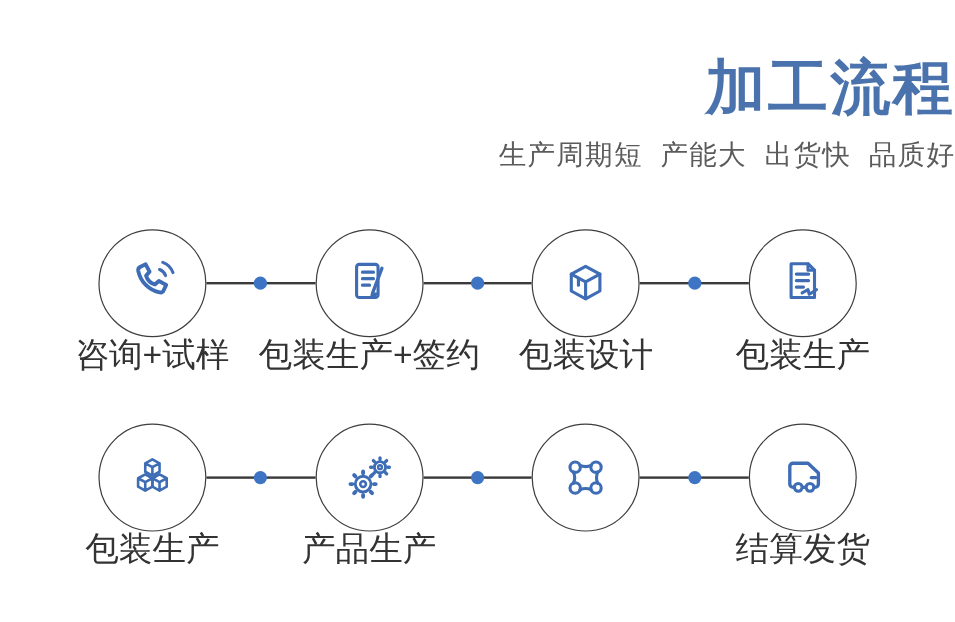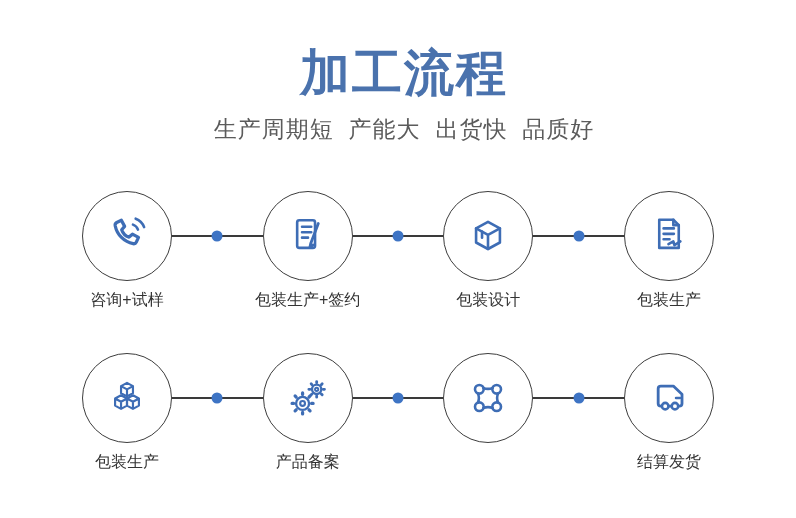--- a/index.html
+++ b/index.html
@@ -2,21 +2,21 @@
 <html style="--title-blue: #4a72ad; --subtitle-gray: #5b5b5b; --icon-blue: #3e6db5; --dot-blue: #3e74c4; --line-dark: #3a3a3a; --circle-border: #3d3d3d; --label-dark: #333333;"><head>
 <meta charset="utf-8">
 <style>
   html,body{margin:0;padding:0;background:#fff;}
   body{
     width:796px;height:518px;overflow:hidden;
     font-family:"Liberation Sans","DejaVu Sans",sans-serif;
     -webkit-font-smoothing:antialiased;
   }
   .page{width:796px;height:518px;position:relative;background:#fff;}
-  .header{text-align:center;padding-left:12px;}
+  .header{text-align:right;padding-left:12px;}
   .title{
     margin-top:46px;
     font-size:50px;line-height:1.1;font-weight:bold;
     letter-spacing:2px;
     color:var(--title-blue,#4a72ad);
   }
   .subtitle{
     margin-top:17px;
     font-size:23px;line-height:1.2;
     letter-spacing:1px;
@@ -40,23 +40,23 @@
     background:#fff;
   }
   .circle svg{
     width:52px;height:52px;
     stroke:var(--icon-blue,#3e6db5);
     fill:none;
     stroke-linecap:round;stroke-linejoin:round;
   }
   .fill-white{fill:#fff;}
   .step-label{
-    position:absolute;top:99px;left:50%;transform:translateX(-50%);
+    position:absolute;top:86px;left:50%;transform:translateX(-50%);
     white-space:nowrap;
-    font-size:16px;font-weight:500;
+    font-size:28px;font-weight:500;
     color:var(--label-dark,#333333);
   }
   .connector{
     flex:1 1 auto;height:2px;margin-top:44px;
     background:var(--line-dark,#3a3a3a);
     position:relative;
   }
   .connector .dot{
     position:absolute;left:50%;top:50%;
     width:11px;height:11px;border-radius:50%;
@@ -162,21 +162,21 @@
             <g stroke-width="3">
               <path d="M19 20.7v-1.4M19 38.7v-1.4M27.3 29h1.4M9.3 29h1.4M24.9 23.1l1-1M12.1 35.9l1-1M24.9 34.9l1 1M12.1 22.1l1 1"></path>
             </g>
             <circle cx="32" cy="16" r="4.3" stroke-width="2.2"></circle>
             <circle cx="32" cy="16" r="1.5" stroke-width="1.8"></circle>
             <g stroke-width="2.6">
               <path d="M32 9.9V8.8M32 23.2v-1.1M38.1 16h1.1M24.8 16h1.1M36.3 11.7l.8-.8M26.9 21.1l.8-.8M36.3 20.3l.8.8M26.9 10.9l.8.8"></path>
             </g>
           </svg>
         </div>
-        <div class="step-label">产品备案</div>
+        <div class="step-label">产品生产</div>
       </div>
 
       <div class="connector">
         <span class="dot"></span>
       </div>
 
       <div class="step">
         <div class="circle">
           <svg viewBox="0 0 48 48">
             <circle cx="16" cy="16" r="4" stroke-width="2.4"></circle>

